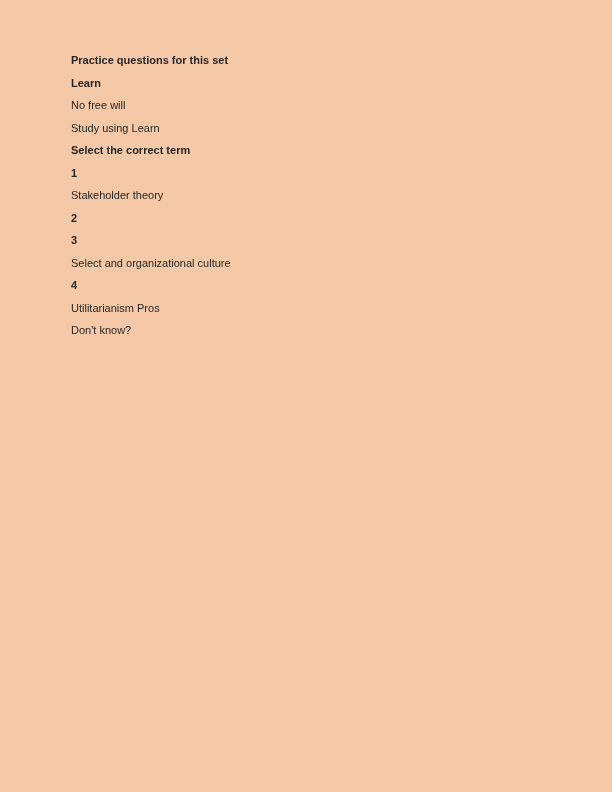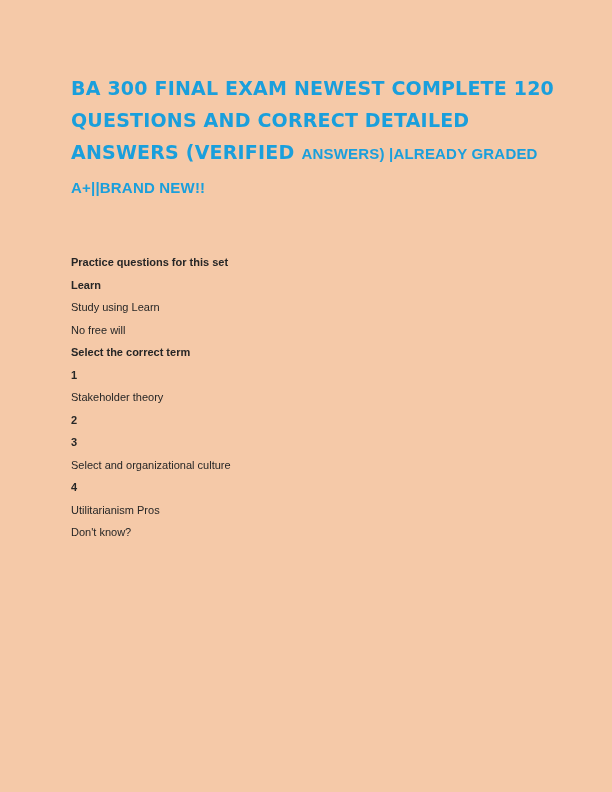--- a/index.html
+++ b/index.html
@@ -60,40 +60,26 @@
   .content p.space-before {
     margin-top: 8px;
   }
 </style>
 </head>
 <body>
 
 <div class="page">
   <div class="margins">
 
-    <h1 class="doc-title">
-      <div class="t-line">
-        <span class="t-big">BA 300 FINAL EXAM NEWEST COMPLETE 120</span>
-      </div>
-      <div class="t-line">
-        <span class="t-big">QUESTIONS AND CORRECT DETAILED</span>
-      </div>
-      <div class="t-line">
-        <span class="t-big">ANSWERS (VERIFIED</span><span class="t-small t-gap">ANSWERS) |ALREADY GRADED</span>
-      </div>
-      <div class="t-line">
-        <span class="t-small">A+||BRAND NEW!!</span>
-      </div>
-    </h1>
 
     <div class="content">
       <p class="bold">Practice questions for this set</p>
       <p class="bold">Learn</p>
+      <p>No free will</p>
       <p>Study using Learn</p>
-      <p>No free will</p>
       <p class="bold">Select the correct term</p>
       <p class="bold">1</p>
       <p>Stakeholder theory</p>
       <p class="bold">2</p>
       <p class="bold">3</p>
       <p>Select and organizational culture</p>
       <p class="bold">4</p>
       <p>Utilitarianism Pros</p>
       <p>Don't know?</p>
     </div>

